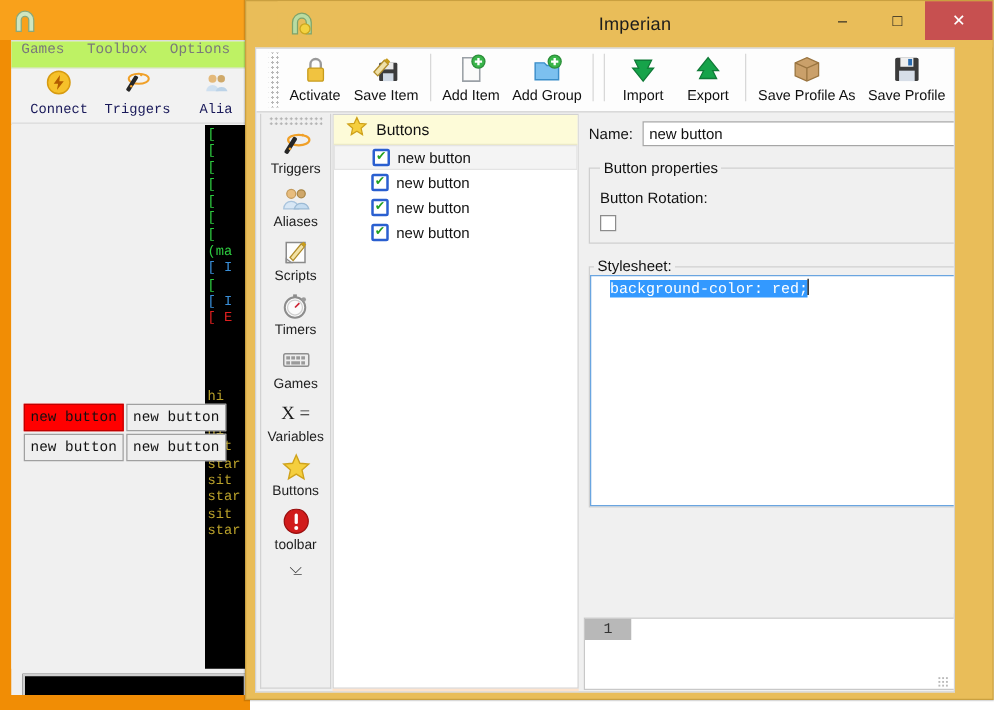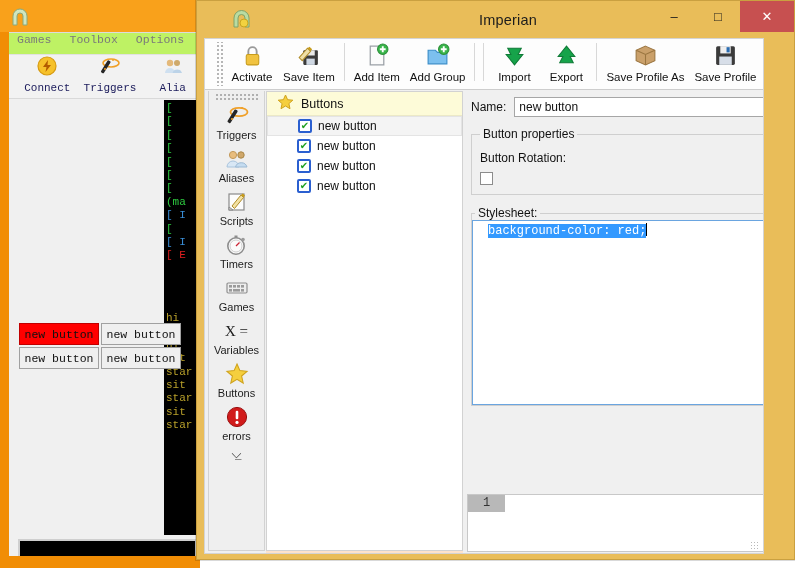--- a/index.html
+++ b/index.html
@@ -505,21 +505,21 @@
               <div class="lb">Buttons</div>
             </div>
             <div class="rail-item">
               <span class="ic">
                 <svg width="24" height="24" viewBox="0 0 24 24">
                   <circle cx="12" cy="12" r="9.6" fill="#d11b1b" stroke="#9a0f0f" stroke-width="1"></circle>
                   <rect x="10.7" y="5.8" width="2.6" height="8.4" rx="1.2" fill="#fff"></rect>
                   <circle cx="12" cy="17.4" r="1.6" fill="#fff"></circle>
                 </svg>
               </span>
-              <div class="lb">errors</div>
+              <div class="lb">toolbar</div>
             </div>
           </div>
         <div class="rail-more">⌵̲</div>
       </div>
 
       <div class="treepanel">
         <div class="tree-header">
           <span>
             <svg width="17" height="16" viewBox="0 0 17 16">
               <path d="M8.5 1 L10.6 5.7 L15.8 6.2 L11.9 9.6 L13 14.7 L8.5 12 L4 14.7 L5.1 9.6 L1.2 6.2 L6.4 5.7 Z" fill="#f5cf3e" stroke="#cfa21c" stroke-width="1"></path>

